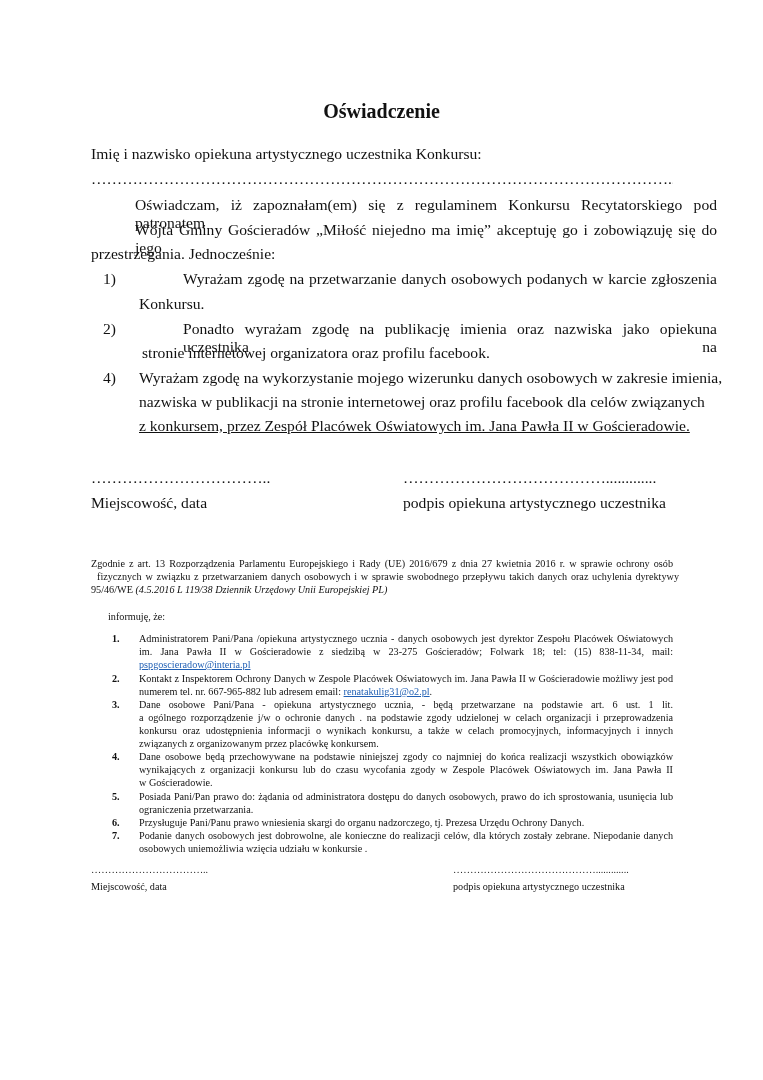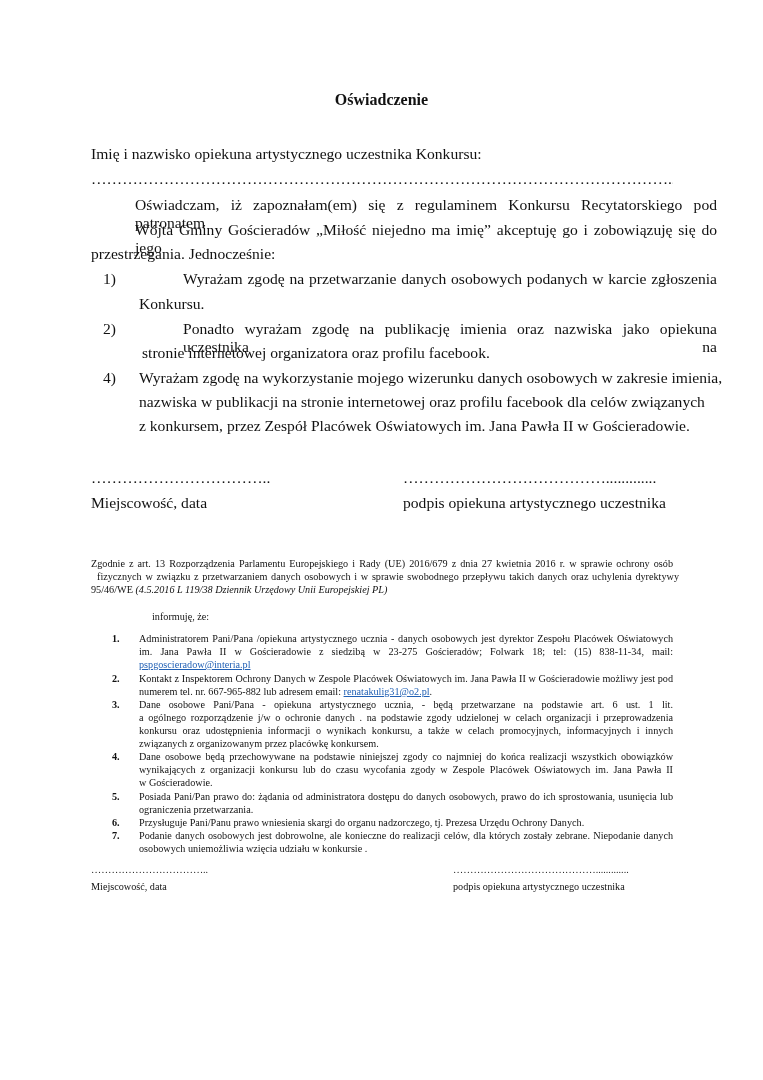--- a/index.html
+++ b/index.html
@@ -1,19 +1,19 @@
 <!DOCTYPE html>
 <html><head>
 <meta charset="utf-8">
 <style>
   html, body { margin: 0; padding: 0; background: #ffffff; }
   body { width: 763px; height: 1080px; position: relative; overflow: hidden;
          font-family: "Liberation Serif", "DejaVu Serif", serif; color: #111; }
   .abs { position: absolute; white-space: nowrap; }
-  .title { left: 0; width: 763px; top: 91px; text-align: center; font-weight: bold; font-size: 16px; }
+  .title { left: 0; width: 763px; top: 100px; text-align: center; font-weight: bold; font-size: 20px; }
   .big { font-size: 15.6px; }
   .j { text-align: justify; text-align-last: justify; white-space: normal; margin-left: 44px; }
   .num { font-size: 15.6px; }
   .small { font-size: 10.2px; line-height: 13px; }
   .smj { text-align: justify; white-space: normal; }
   .link { color: #1f5fb4; text-decoration: underline; }
   .it { font-style: italic; }
   .dots { letter-spacing: 0; overflow: hidden; }
   .olnum { font-weight: bold; }
 </style>
@@ -40,33 +40,33 @@
   <div>
     <div class="abs num" style="left:103px; top:320px;">2)</div>
     <div class="abs big j" style="left:139px; top:320px; width:534px;">Ponadto wyrażam zgodę na publikację imienia oraz nazwiska jako opiekuna uczestnika  na</div>
     <div class="abs big" style="left:142px; top:344px;">stronie internetowej organizatora oraz profilu facebook.</div>
   </div>
 
   <div>
     <div class="abs num" style="left:103px; top:369px;">4)</div>
     <div class="abs big" style="left:139px; top:369px;">Wyrażam zgodę na wykorzystanie mojego wizerunku danych osobowych w zakresie imienia,</div>
     <div class="abs big" style="left:139px; top:393px;">nazwiska w publikacji na stronie internetowej oraz profilu facebook dla celów  związanych</div>
-    <div class="abs big" style="left:139px; top:417px;">z konkursem, przez Zespół Placówek Oświatowych im. Jana Pawła II w Gościeradowie.</div>
+    <div class="abs big" style="left:139px; top:417px;text-decoration:underline;">z konkursem, przez Zespół Placówek Oświatowych im. Jana Pawła II w Gościeradowie.</div>
   </div>
 
   <div class="abs big dots" style="left:91px; top:469px;">……………………………..</div>
   <div class="abs big dots" style="left:403px; top:469px;">………………………………….............</div>
   <div class="abs big" style="left:91px; top:494px;">Miejscowość, data</div>
   <div class="abs big" style="left:403px; top:494px;">podpis opiekuna artystycznego  uczestnika</div>
 
   <div class="abs small smj" style="left:91px; top:557px; width:582px; text-align-last: justify;">Zgodnie z art. 13 Rozporządzenia Parlamentu Europejskiego i Rady (UE) 2016/679 z dnia 27 kwietnia 2016 r. w sprawie ochrony osób</div>
   <div class="abs small smj" style="left:91px; top:570px; width:582px; text-align-last: justify; margin-left: 6px;">fizycznych w związku z przetwarzaniem danych osobowych i w sprawie swobodnego przepływu takich danych oraz uchylenia dyrektywy</div>
   <div class="abs small" style="left:91px; top:583px;"><span>95/46/WE  </span><span class="it">(4.5.2016 L 119/38 Dziennik Urzędowy Unii Europejskiej PL)</span></div>
 
-  <div class="abs small" style="left:108px; top:610px;margin-left:44px;">informuję, że:</div>
+  <div class="abs small" style="left:108px; top:610px;">informuję, że:</div>
 
   <div>
     <div class="abs small olnum" style="left:112px; top:632px;">1.</div>
     <div class="abs small smj" style="left:139px; top:632px; width:534px; text-align-last: justify;">Administratorem Pani/Pana /opiekuna artystycznego ucznia -  danych osobowych jest dyrektor Zespołu Placówek Oświatowych</div>
     <div class="abs small smj" style="left:139px; top:645px; width:534px; text-align-last: justify;">im. Jana Pawła II w Gościeradowie z siedzibą w 23-275 Gościeradów; Folwark 18; tel: (15) 838-11-34, mail:</div>
     <div class="abs small" style="left:139px; top:658px;"><a class="link" href="#">pspgoscieradow@interia.pl</a></div>
   </div>
 
   <div>
     <div class="abs small olnum" style="left:112px; top:672px;">2.</div>

